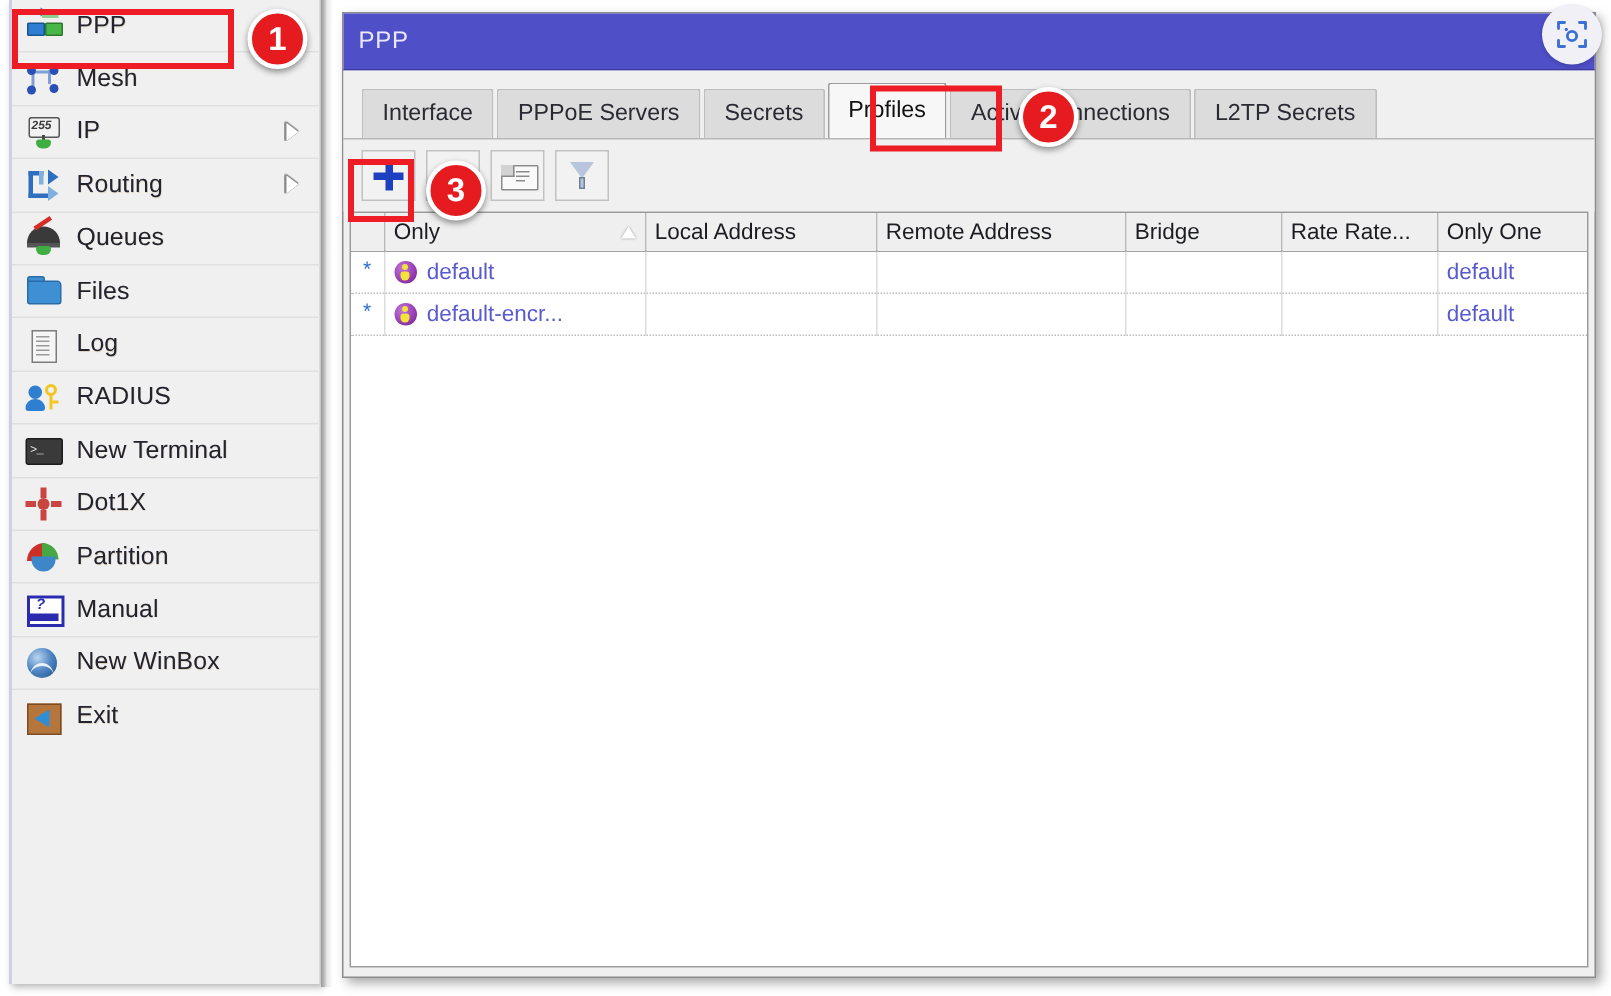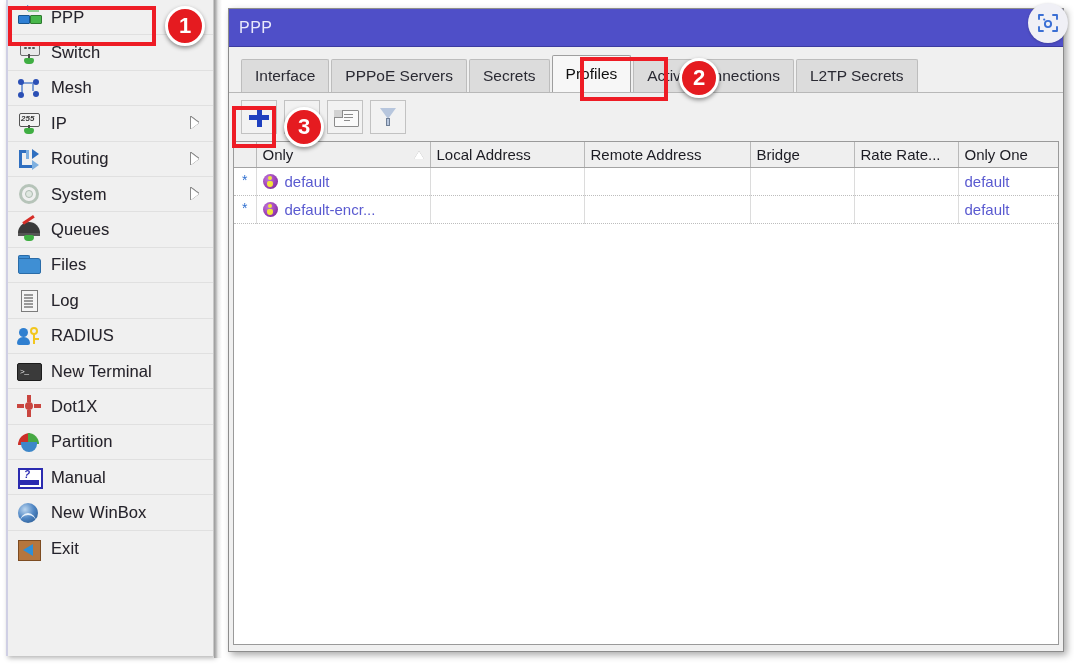--- a/index.html
+++ b/index.html
@@ -399,31 +399,20 @@
       <span class="mi-icon">
         <i class="ic-ppp-c"></i>
           <i class="ic-ppp-arr"></i>
           <i class="ic-ppp-d"></i>
         <i class="ic-ppp-a"></i>
           <i class="ic-ppp-b"></i>
       </span>
       <span class="mi-label">PPP</span>
     </div>
 
-    <div class="menu-item">
-      <span class="mi-icon">
-        <i class="ic-sw-box"></i>
-        <i class="ic-sw-dot" style="left:8px"></i>
-          <i class="ic-sw-dot" style="left:12px"></i>
-          <i class="ic-sw-dot" style="left:16px"></i>
-        <i class="ic-sw-stem"></i>
-          <i class="ic-sw-grn"></i>
-      </span>
-      <span class="mi-label">Switch</span>
-    </div>
 
     <div class="menu-item">
       <span class="mi-icon">
         <i class="ic-mesh-l" style="left:5px;top:6px;width:2px;height:13px;"></i>
         <i class="ic-mesh-l" style="left:5px;top:6px;width:13px;height:2px;"></i>
         <i class="ic-mesh-l" style="left:16px;top:6px;width:2px;height:9px;"></i>
         <i class="ic-mesh-n" style="left:2px;top:3px;"></i>
         <i class="ic-mesh-n" style="left:17px;top:3px;"></i>
         <i class="ic-mesh-n" style="left:17px;top:15px;"></i>
         <i class="ic-mesh-n" style="left:2px;top:16px;"></i>
@@ -448,28 +437,20 @@
         <i class="ic-rt-seg" style="left:3px;top:3px;width:10px;height:3px;"></i>
         <i class="ic-rt-seg" style="left:3px;top:18px;width:16px;height:3px;"></i>
         <i class="ic-rt-seg" style="left:10px;top:3px;width:3px;height:9px;background:#7fb0e0;"></i>
         <i class="ic-rt-arr" style="left:16px;top:2px;border-left:7px solid #2f6fc0;border-top:5px solid transparent;border-bottom:5px solid transparent;"></i>
         <i class="ic-rt-arr" style="left:16px;top:13px;border-left:7px solid #7fb0e0;border-top:5px solid transparent;border-bottom:5px solid transparent;"></i>
       </span>
       <span class="mi-label">Routing</span>
       <span class="mi-arrow"></span>
     </div>
 
-    <div class="menu-item">
-      <span class="mi-icon">
-        <i class="ic-sys-gear"></i>
-          <i class="ic-sys-in"></i>
-      </span>
-      <span class="mi-label">System</span>
-      <span class="mi-arrow"></span>
-    </div>
 
     <div class="menu-item">
       <span class="mi-icon">
         <i class="ic-q-arc"></i>
           <i class="ic-q-red"></i>
           <i class="ic-q-base"></i>
           <i class="ic-q-grn"></i>
       </span>
       <span class="mi-label">Queues</span>
     </div>

